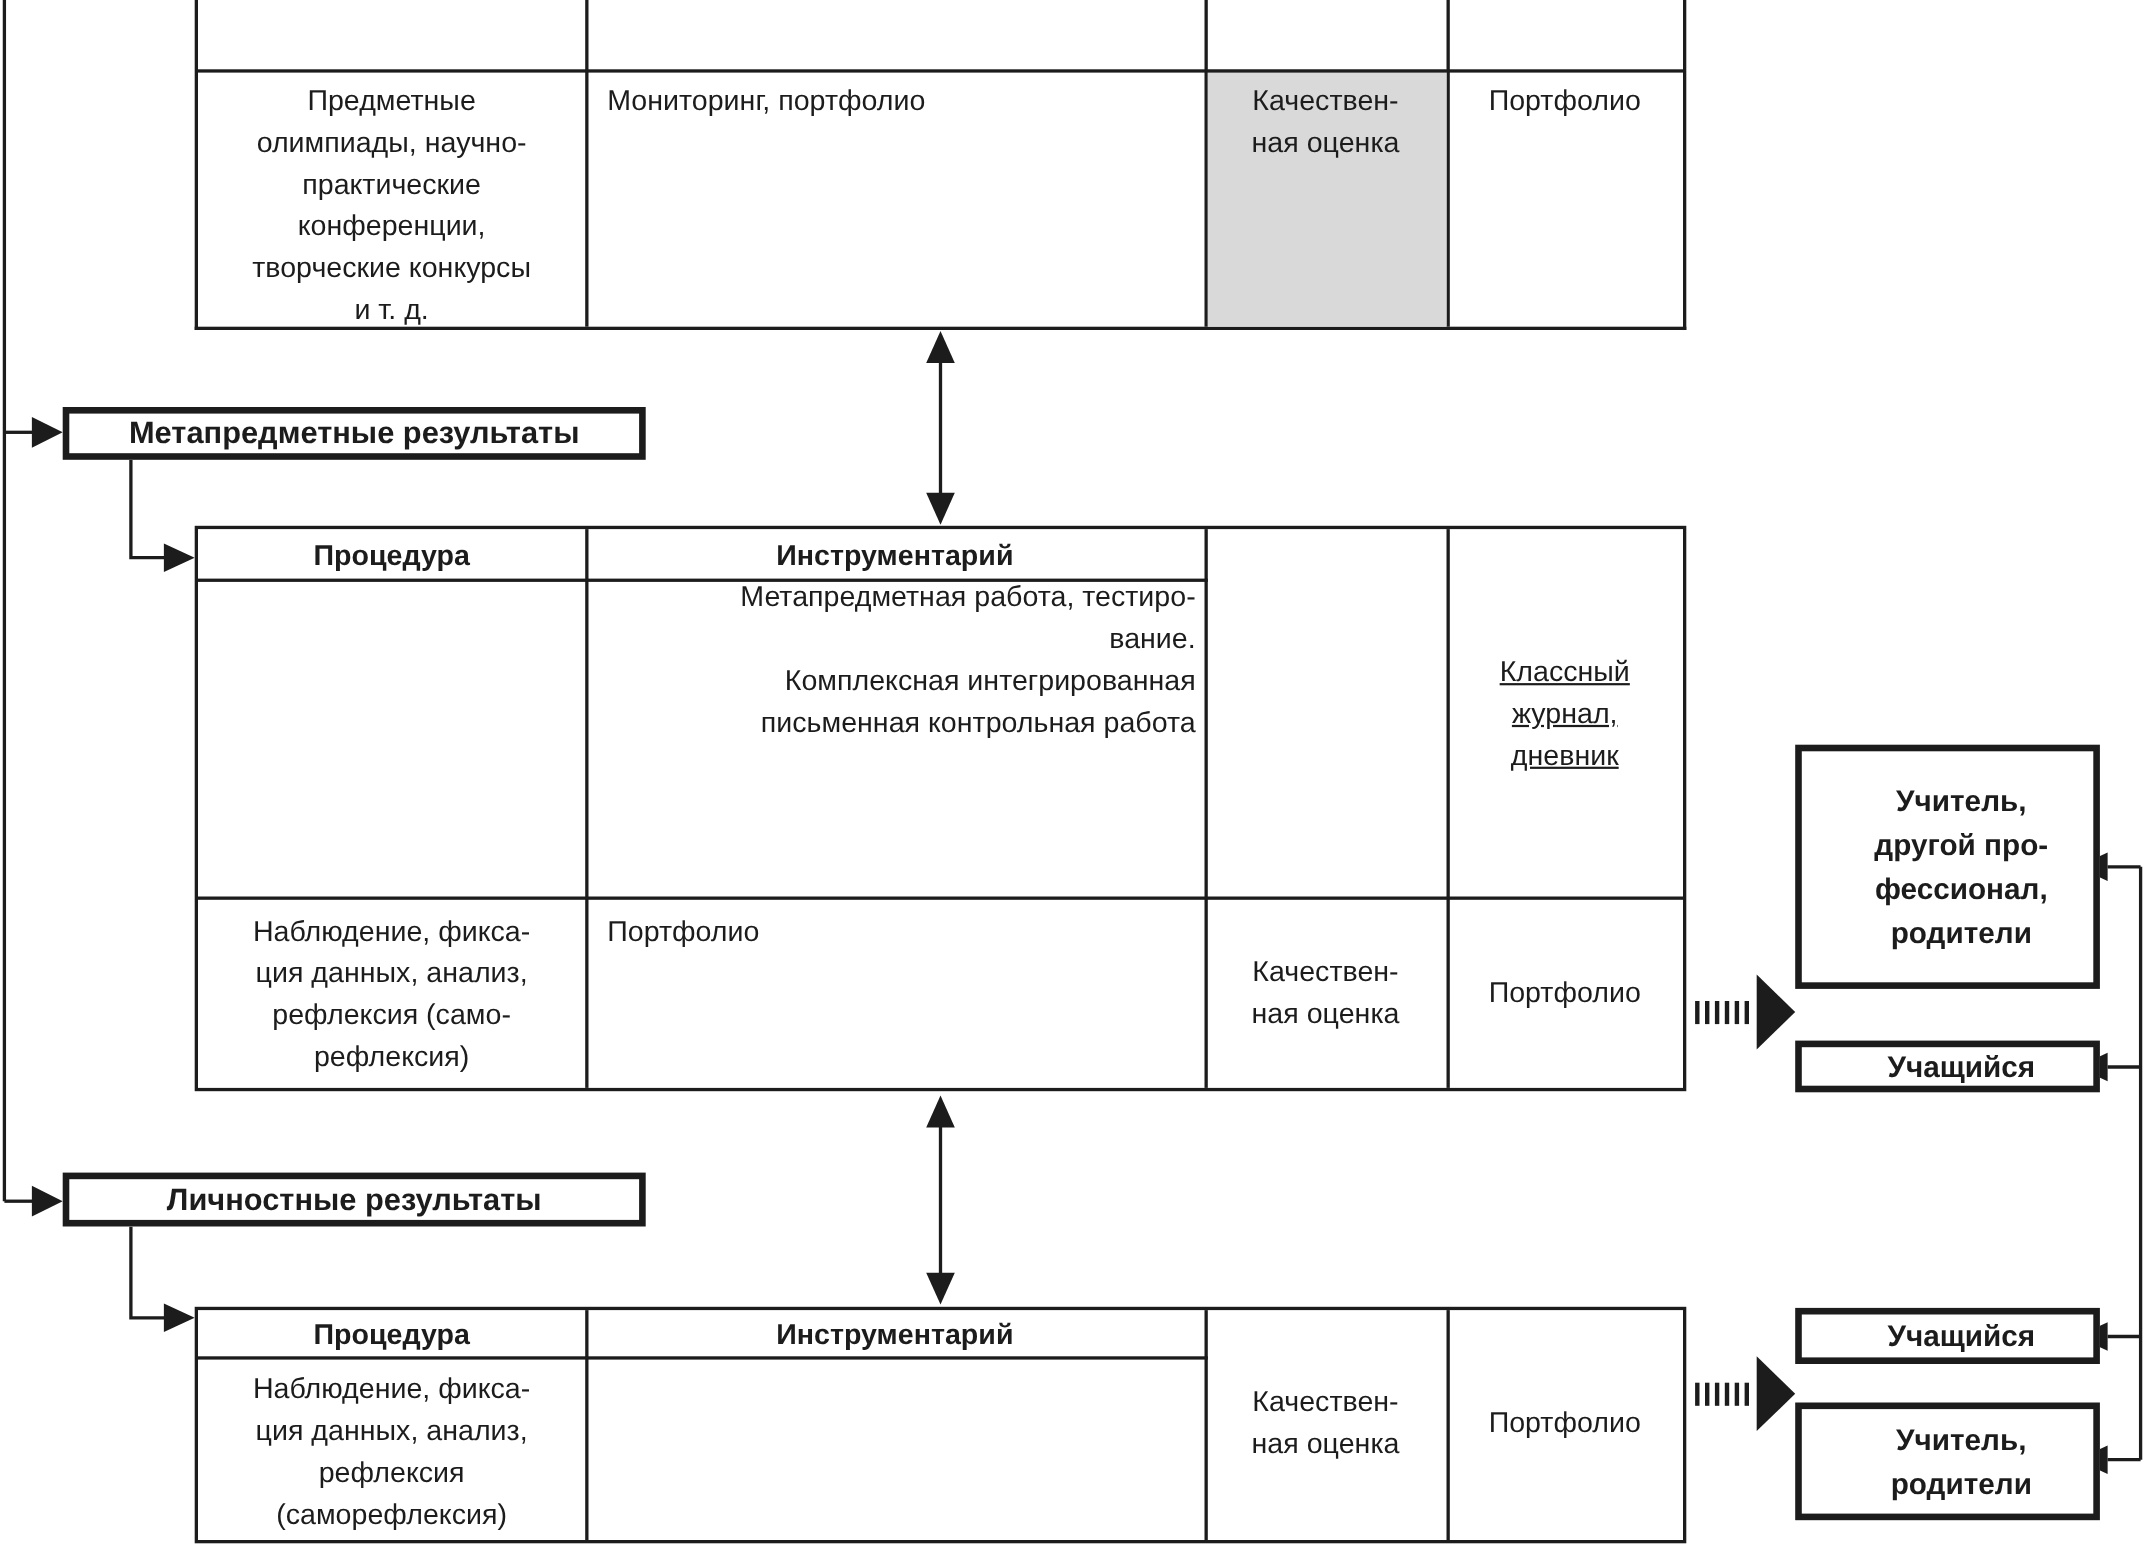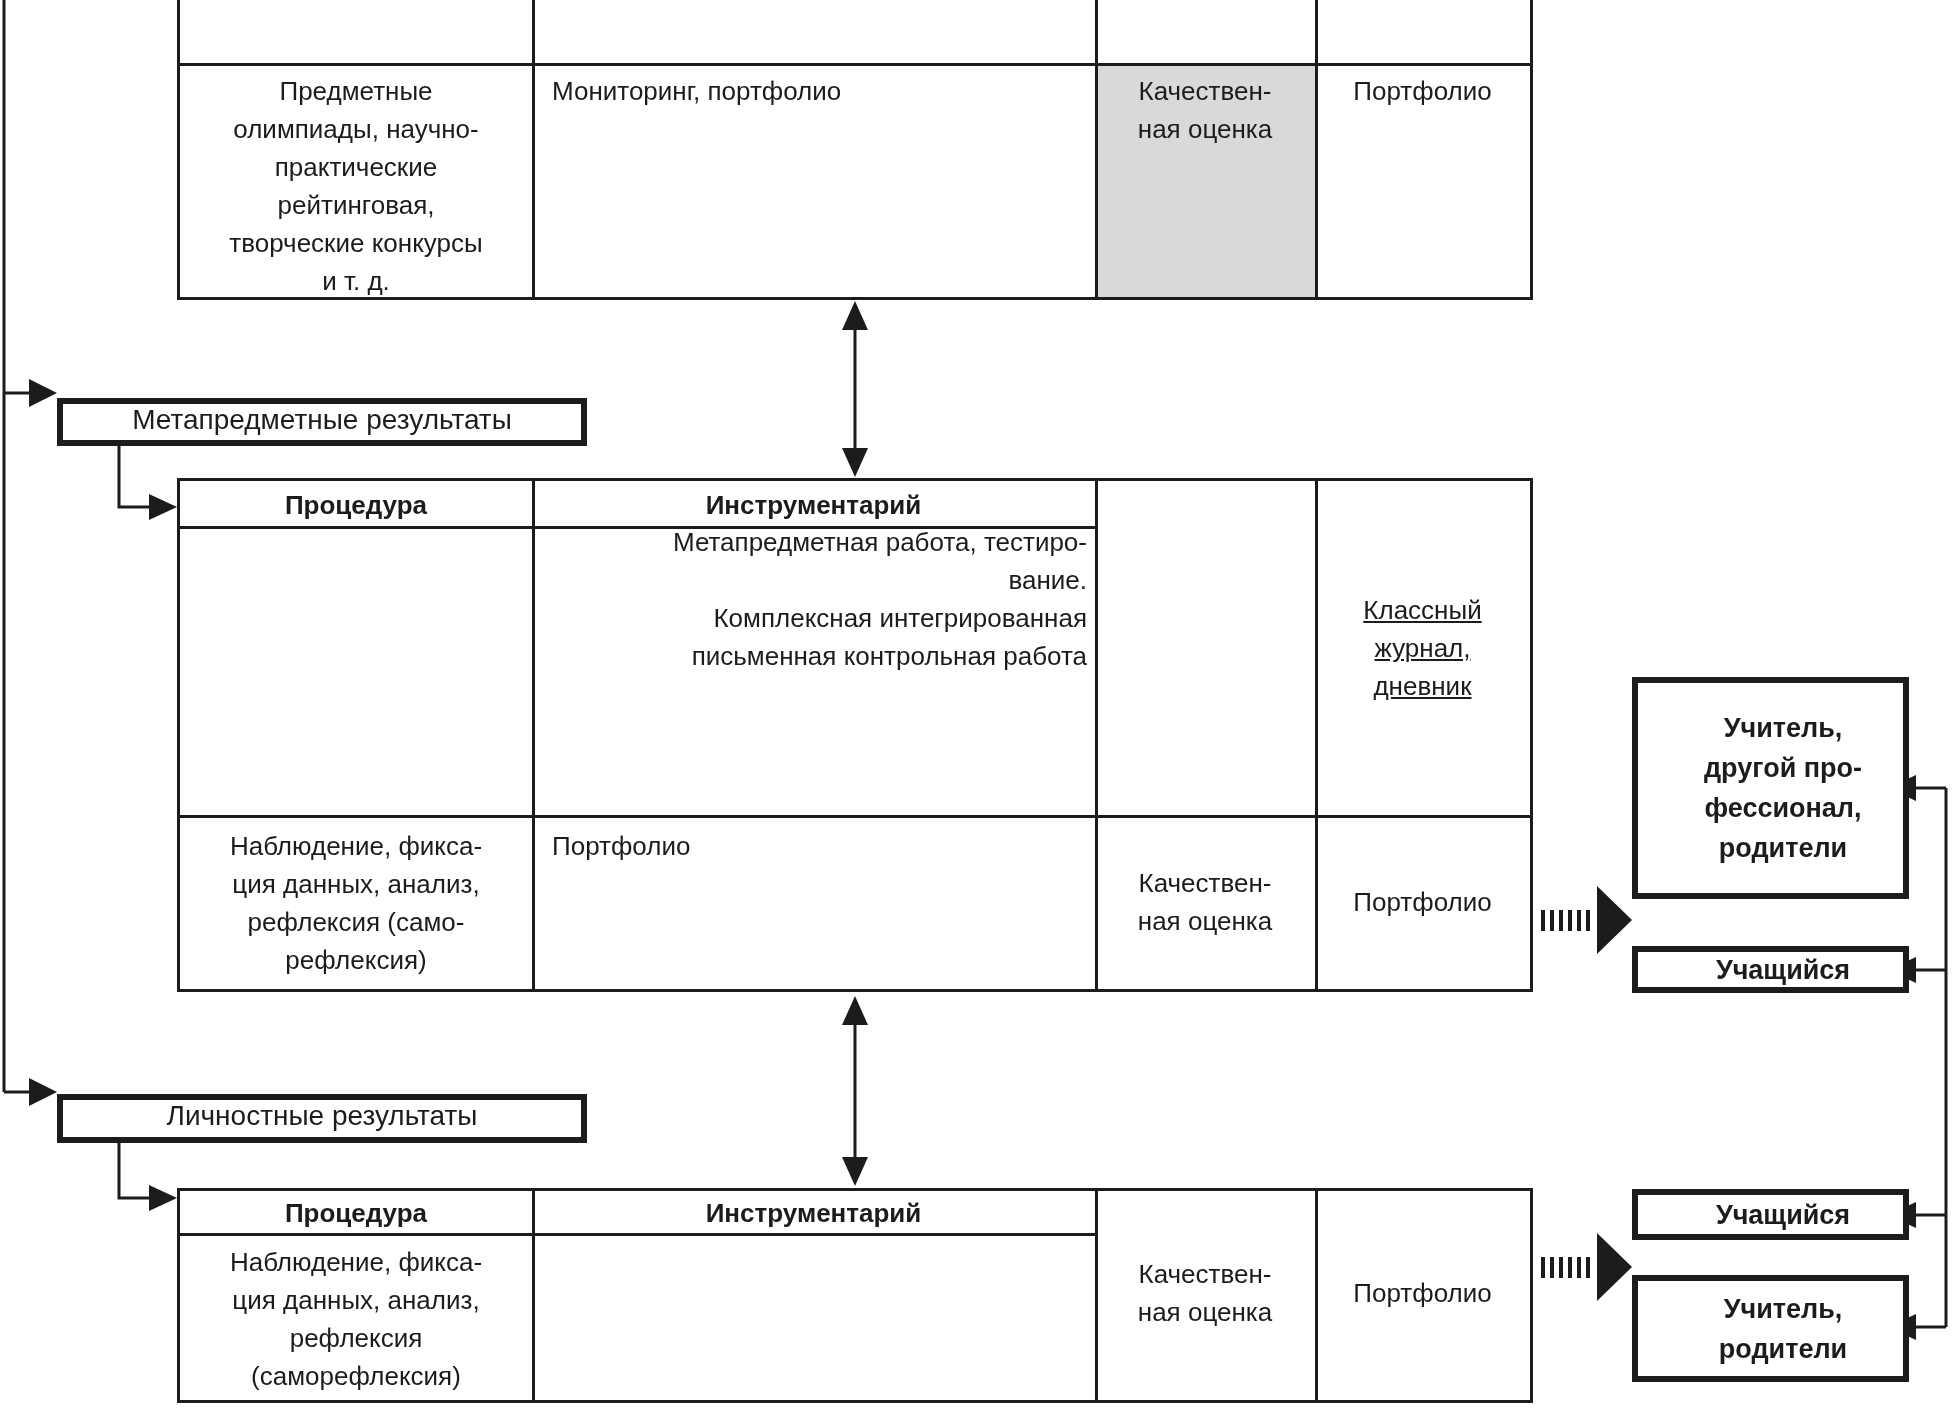--- a/index.html
+++ b/index.html
@@ -11,22 +11,22 @@
   .vline{position:absolute;top:0;bottom:0;width:3px;background:#1c1c1c;}
   .hline{position:absolute;left:0;height:3px;background:#1c1c1c;}
   .cell{position:absolute;font-size:26px;line-height:38px;white-space:pre-line;}
   .center{text-align:center;}
   .left{text-align:left;}
   .bold{font-weight:bold;}
   .vmid{display:flex;align-items:center;justify-content:center;text-align:center;}
   .grayfill{position:absolute;background:#d9d9d9;}
   
   .labelbox{position:absolute;border:6px solid #1c1c1c;background:#fff;
-            display:flex;align-items:flex-start;justify-content:center;
-            font-weight:normal;font-size:28px;margin-top:28px;}
+            display:flex;align-items:center;justify-content:center;
+            font-weight:bold;font-size:28px;}
   .audbox{position:absolute;border:6px solid #1c1c1c;background:#fff;
           display:flex;align-items:center;justify-content:center;
           font-weight:bold;font-size:27px;line-height:40px;white-space:pre-line;text-align:center;padding-left:25px;}
   svg.overlay{position:absolute;left:0;top:0;pointer-events:none;}
   .scaleCell{line-height:41px;}
 </style>
 </head>
 <body>
 
 <svg class="overlay" width="1954" height="1408" viewBox="0 0 1954 1408">
@@ -89,21 +89,21 @@
 <div class="tbl noTop" style="left:177px;top:0;width:1350px;height:297px;">
   <div class="vline" style="left:352px;"></div>
   <div class="vline" style="left:915px;"></div>
   <div class="vline" style="left:1135px;"></div>
   <div class="grayfill" style="left: 918px; top: 63px; width: 217px; bottom: 0px; background: rgb(217, 217, 217);"></div>
   <div class="hline" style="top:63px;right:0;"></div>
 
   <div class="cell center" style="left:0;top:72px;width:352px;">Предметные
 олимпиады, научно-
 практические
-рейтинговая,
+конференции,
 творческие конкурсы
 и т. д.</div>
   <div class="cell left" style="left:372px;top:72px;width:530px;">Мониторинг, портфолио</div>
   <div class="cell center" style="left:915px;top:72px;width:220px;">Качествен-
 ная оценка</div>
   <div class="cell center" style="left:1135px;top:72px;width:215px;">Портфолио</div>
 </div>
 
 <div class="labelbox" style="left:57px;top:370px;width:518px;height:36px;">
   <span>Метапредметные результаты</span>

